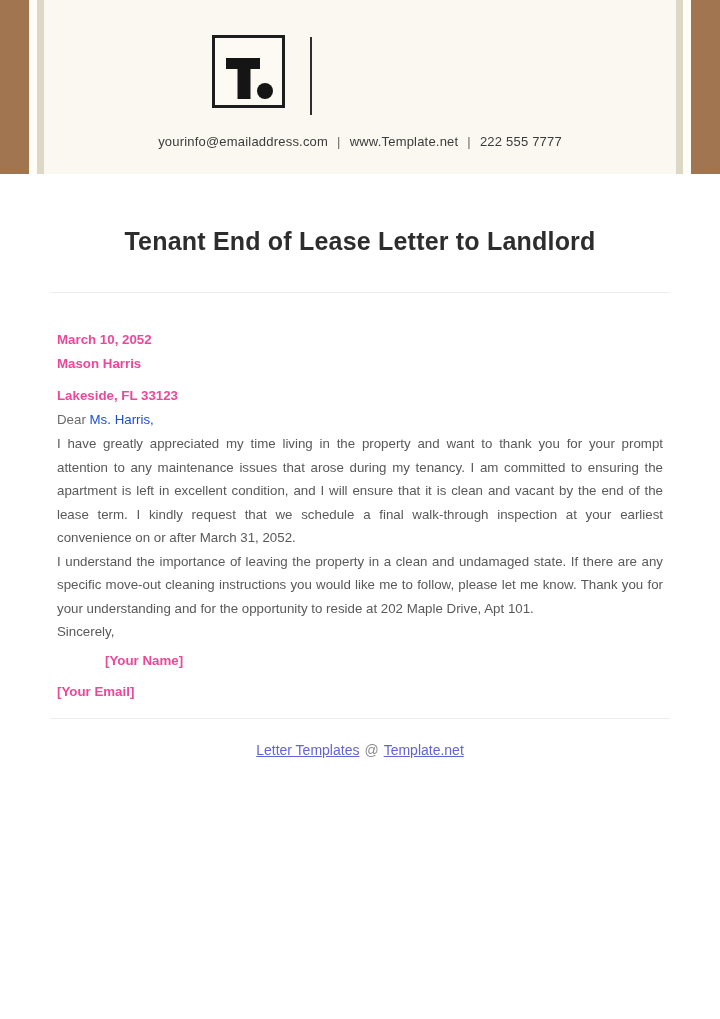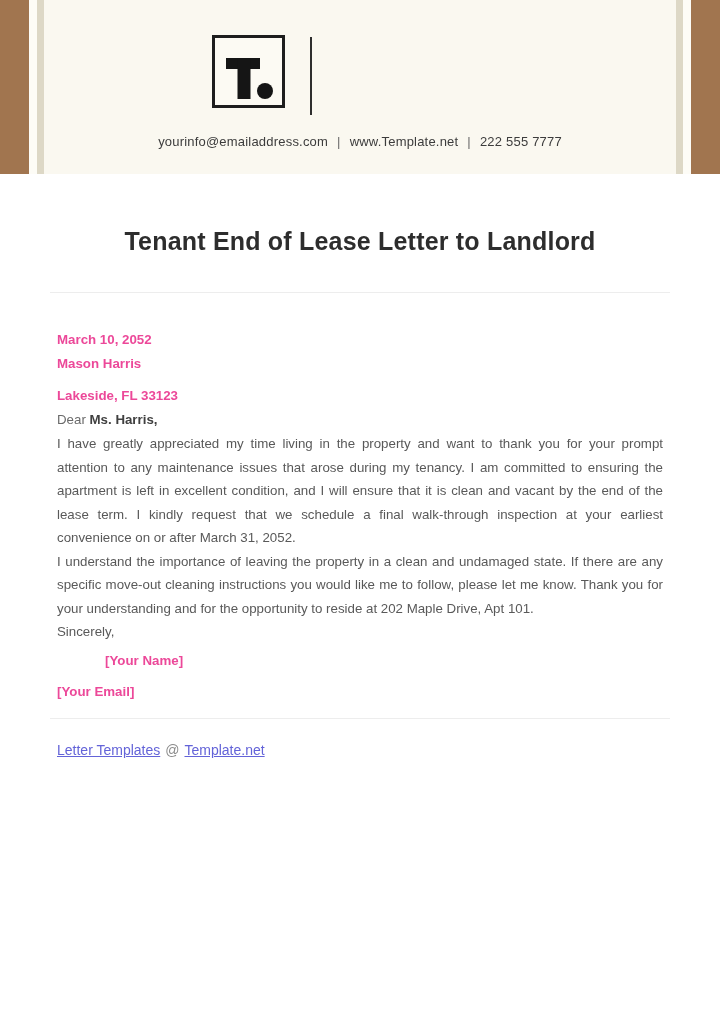--- a/index.html
+++ b/index.html
@@ -44,28 +44,28 @@
     color: #2d2d2d; letter-spacing: 0.2px;
   }
   .rule { height: 1px; background: #ededed; margin: 36px -7px 0; }
 
   .letter { margin-top: 35px; font-size: 13.3px; line-height: 23.5px; color: #595959; }
   .letter p { margin: 0; }
   .meta { font-weight: 700; color: #ec4899; line-height: 24px; }
   .addr1 { margin-top: 6px !important; }
   .addr2 { margin-top: 8px !important; }
   .salutation { line-height: 24px; color: #6a6a6a; }
-  .salutation .bold-name { font-weight: 700; color: #404040; }
+  .salutation .bold-name { font-weight: 400; color: #1d4ed8; }
   .para { text-align: justify; }
   .closing { line-height: 23.5px; }
   .sig-name { margin-top: 5px !important; padding-left: 48px; }
   .sig-email { margin-top: 7px !important; }
 
   .footer-rule { margin-top: 14px; }
-  .footer-links { margin-top: 23px; font-size: 14px; }
+  .footer-links { margin-top: 23px; text-align: center; font-size: 14px; }
   .footer-links a { color: #6363d8; text-decoration: underline; }
   .footer-links .at { color: #8b8b8b; margin: 0 5px; }
 </style>
 </head>
 <body>
 
 <div class="page">
 
   <header class="letterhead">
     <div class="side-bar left"></div>

